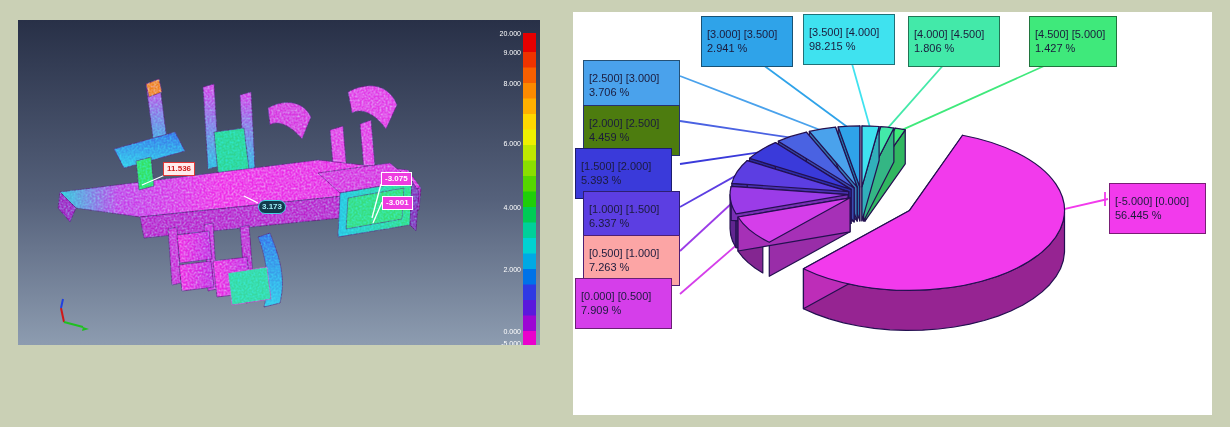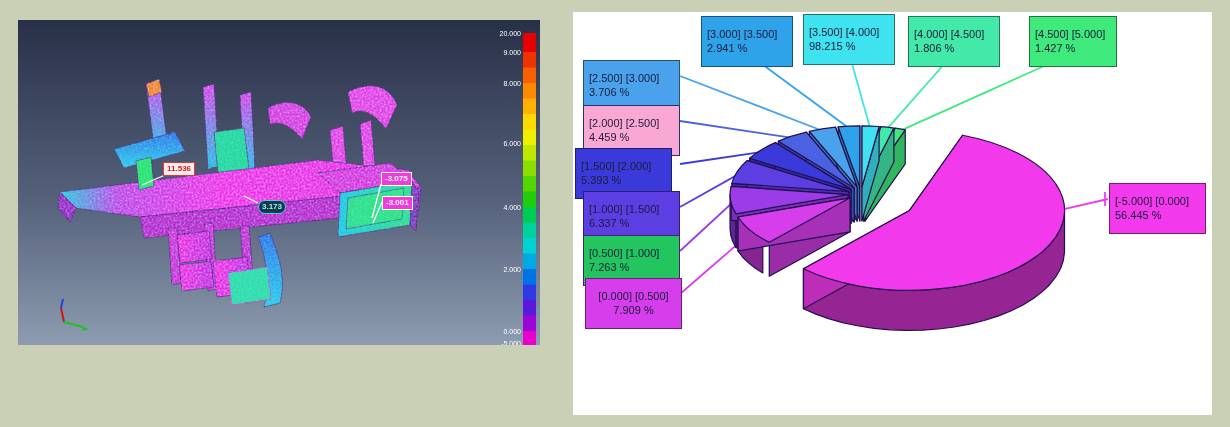--- a/index.html
+++ b/index.html
@@ -236,37 +236,37 @@
       <div>98.215 %</div>
     </div>
     <div class="plabel" style="left: 128px; top: 4px; width: 80px; background: rgb(47, 163, 233); border: 1px solid rgb(24, 82, 117);">
       <div>[3.000] [3.500]</div>
       <div>2.941 %</div>
     </div>
     <div class="plabel" style="left: 10px; top: 48px; width: 85px; background: rgb(74, 162, 236); border: 1px solid rgb(37, 81, 118);">
       <div>[2.500] [3.000]</div>
       <div>3.706 %</div>
     </div>
-    <div class="plabel" style="left: 10px; top: 93px; width: 85px; background: #f9a8d4; border: 1px solid rgb(37, 49, 113);">
+    <div class="plabel" style="left: 10px; top: 93px; width: 85px; background: #4d7c0f; border: 1px solid rgb(37, 49, 113);">
       <div>[2.000] [2.500]</div>
       <div>4.459 %</div>
     </div>
     <div class="plabel" style="left: 2px; top: 136px; width: 85px; background: rgb(58, 58, 218); border: 1px solid rgb(29, 29, 109);">
       <div>[1.500] [2.000]</div>
       <div>5.393 %</div>
     </div>
     <div class="plabel" style="left: 10px; top: 179px; width: 85px; background: rgb(92, 62, 226); border: 1px solid rgb(46, 31, 113);">
       <div>[1.000] [1.500]</div>
       <div>6.337 %</div>
     </div>
-    <div class="plabel" style="left: 10px; top: 223px; width: 85px; background: #22c55e; border: 1px solid rgb(78, 30, 116);">
+    <div class="plabel" style="left: 10px; top: 223px; width: 85px; background: #fca5a5; border: 1px solid rgb(78, 30, 116);">
       <div>[0.500] [1.000]</div>
       <div>7.263 %</div>
     </div>
-    <div class="plabel" style="left: 12px; top: 266px; width: 85px; background: rgb(213, 62, 234); border: 1px solid rgb(107, 31, 117); text-align: center;">
+    <div class="plabel" style="left: 2px; top: 266px; width: 85px; background: rgb(213, 62, 234); border: 1px solid rgb(107, 31, 117);">
       <div>[0.000] [0.500]</div>
       <div>7.909 %</div>
     </div>
     <div class="plabel" style="left: 536px; top: 171px; width: 85px; background: rgb(242, 58, 236); border: 1px solid rgb(121, 29, 118);">
       <div>[-5.000] [0.000]</div>
       <div>56.445 %</div>
     </div>
   </div>
 
 </body></html>

